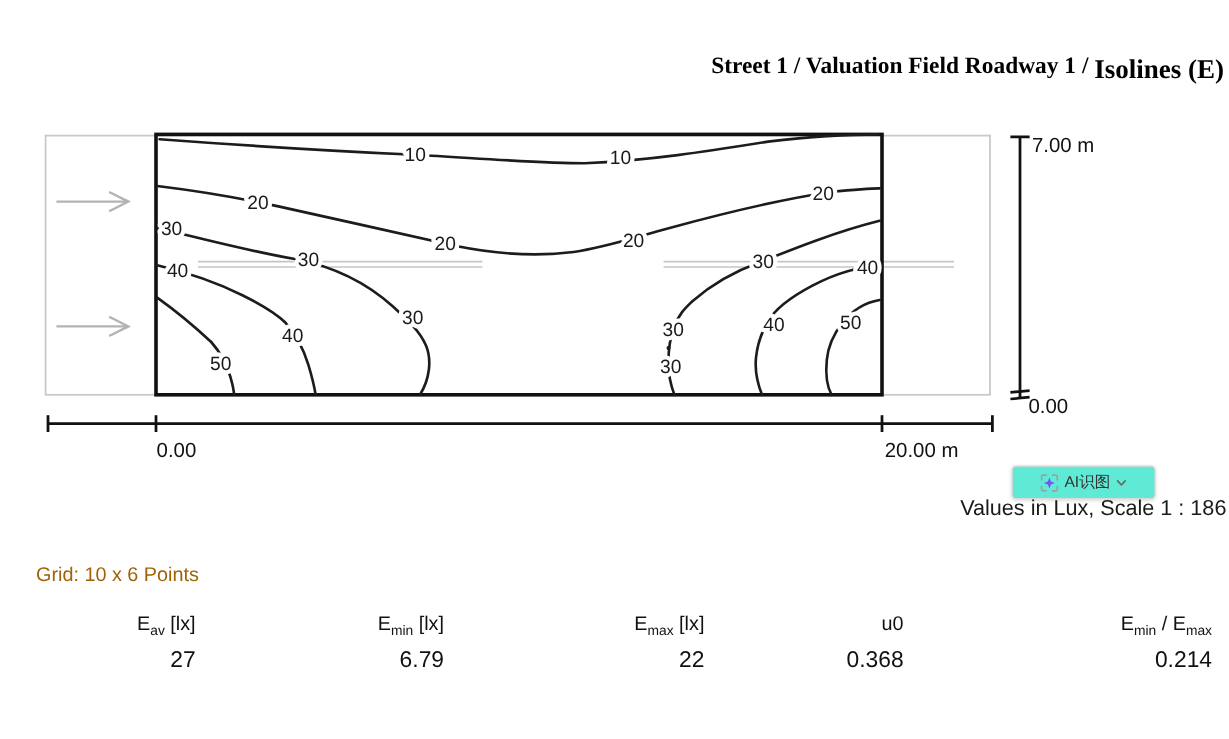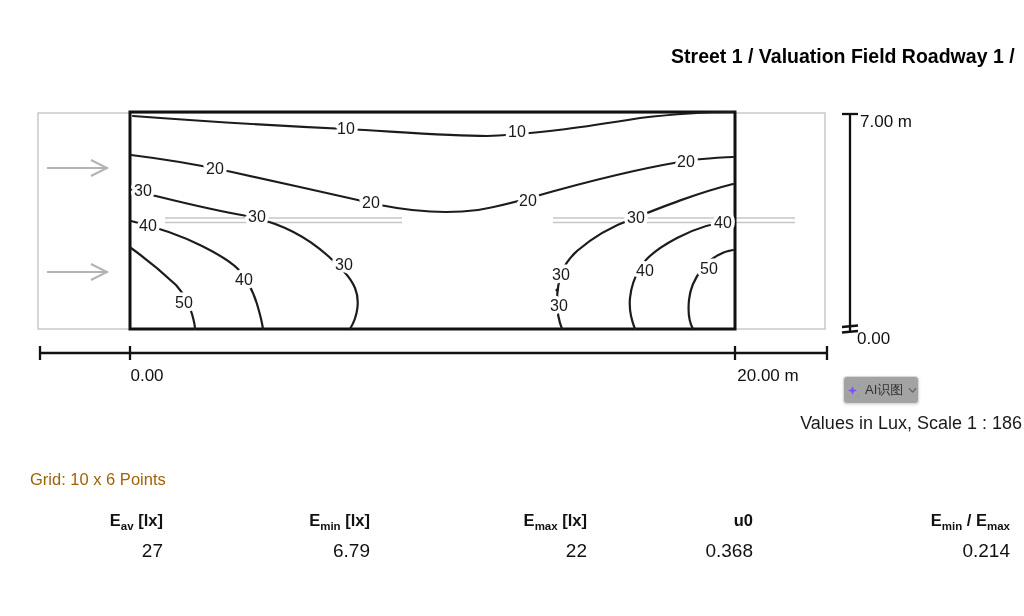--- a/index.html
+++ b/index.html
@@ -1,55 +1,56 @@
 <!DOCTYPE html>
 <html><head>
 <meta charset="utf-8">
 <style>
   html,body{margin:0;padding:0;background:#fff;}
   body{width:1024px;height:616px;position:relative;overflow:hidden;
        font-family:"Liberation Sans",sans-serif;color:#111;}
   .abs{position:absolute;}
 
   
-  .title-row{top:45px;right:4px;display:flex;align-items:flex-start;white-space:pre;}
+  .title-row{top:45px;right:4px;display:flex;align-items:flex-start;white-space:pre;font-family:Liberation Serif, serif;}
   .title-main{font-weight:bold;font-size:19.5px;color:#000;}
   .title-big{font-weight:bold;font-size:22.5px;color:#000;}
 
   
   .values-note{top:413px;right:2px;font-size:18px;color:#1a1a1a;white-space:pre;}
   .grid-note{top:470px;left:30px;font-size:16.5px;color:#a16207;}
 
   
-  .ai-badge{top:376px;left:843px;height:26px;background:#a3a3a3;border:1px solid #d9d9d9;
-            border-radius:4px;display:flex;align-items:center;gap:5px;padding:0 1px;
+  .ai-badge{top:388px;left:843px;height:26px;background:#5eead4;border:1px solid #d9d9d9;
+            border-radius:4px;display:flex;align-items:center;gap:5px;padding:0 23px;
             box-shadow:0 1px 3px rgba(0,0,0,.13);cursor:pointer;}
   .ai-badge-label{font-size:13px;color:#333;}
 
   
   .tcol{position:absolute;text-align:right;}
-  .thead{font-size:16.5px;color:#111;line-height:1.15;font-weight:bold;}
+  .thead{font-size:16.5px;color:#111;line-height:1.15;}
   .thead sub,.tval sub{font-size:11.5px;}
   .tval{font-size:19px;color:#111;margin-top:6px;line-height:1.15;}
 
   
   text{font-family:"Liberation Sans",sans-serif;}
   .iso-label{font-size:16px;fill:#1a1a1a;text-anchor:middle;
              paint-order:stroke fill;stroke:#ffffff;stroke-width:7px;stroke-linejoin:round;}
   .scale-label{font-size:17px;fill:#111;}
   .contour{fill:none;stroke:#1c1c1c;stroke-width:2.2;stroke-linecap:round;stroke-linejoin:round;}
   .centerline{stroke:#c6c6c6;stroke-width:1.4;}
   .arrow{stroke:#b3b3b3;stroke-width:2;fill:none;}
   .scaleline{stroke:#111;stroke-width:2.3;}
 </style>
 </head>
 <body>
 
 <div class="abs title-row">
   <span class="title-main">Street 1 / Valuation Field Roadway 1 / </span>
+  <span class="title-big">Isolines (E)</span>
 </div>
 
 <svg class="abs" style="top:90px;left:0;" width="1024" height="310" viewBox="0 90 1024 310">
 
   <rect x="38" y="113" width="787" height="216" fill="none" stroke="#c9c9c9" stroke-width="1.5"></rect>
 
   <g>
     <line class="centerline" x1="165" y1="218" x2="402" y2="218"></line>
     <line class="centerline" x1="165" y1="222.5" x2="402" y2="222.5"></line>
     <line class="centerline" x1="553" y1="218" x2="795" y2="218"></line>

